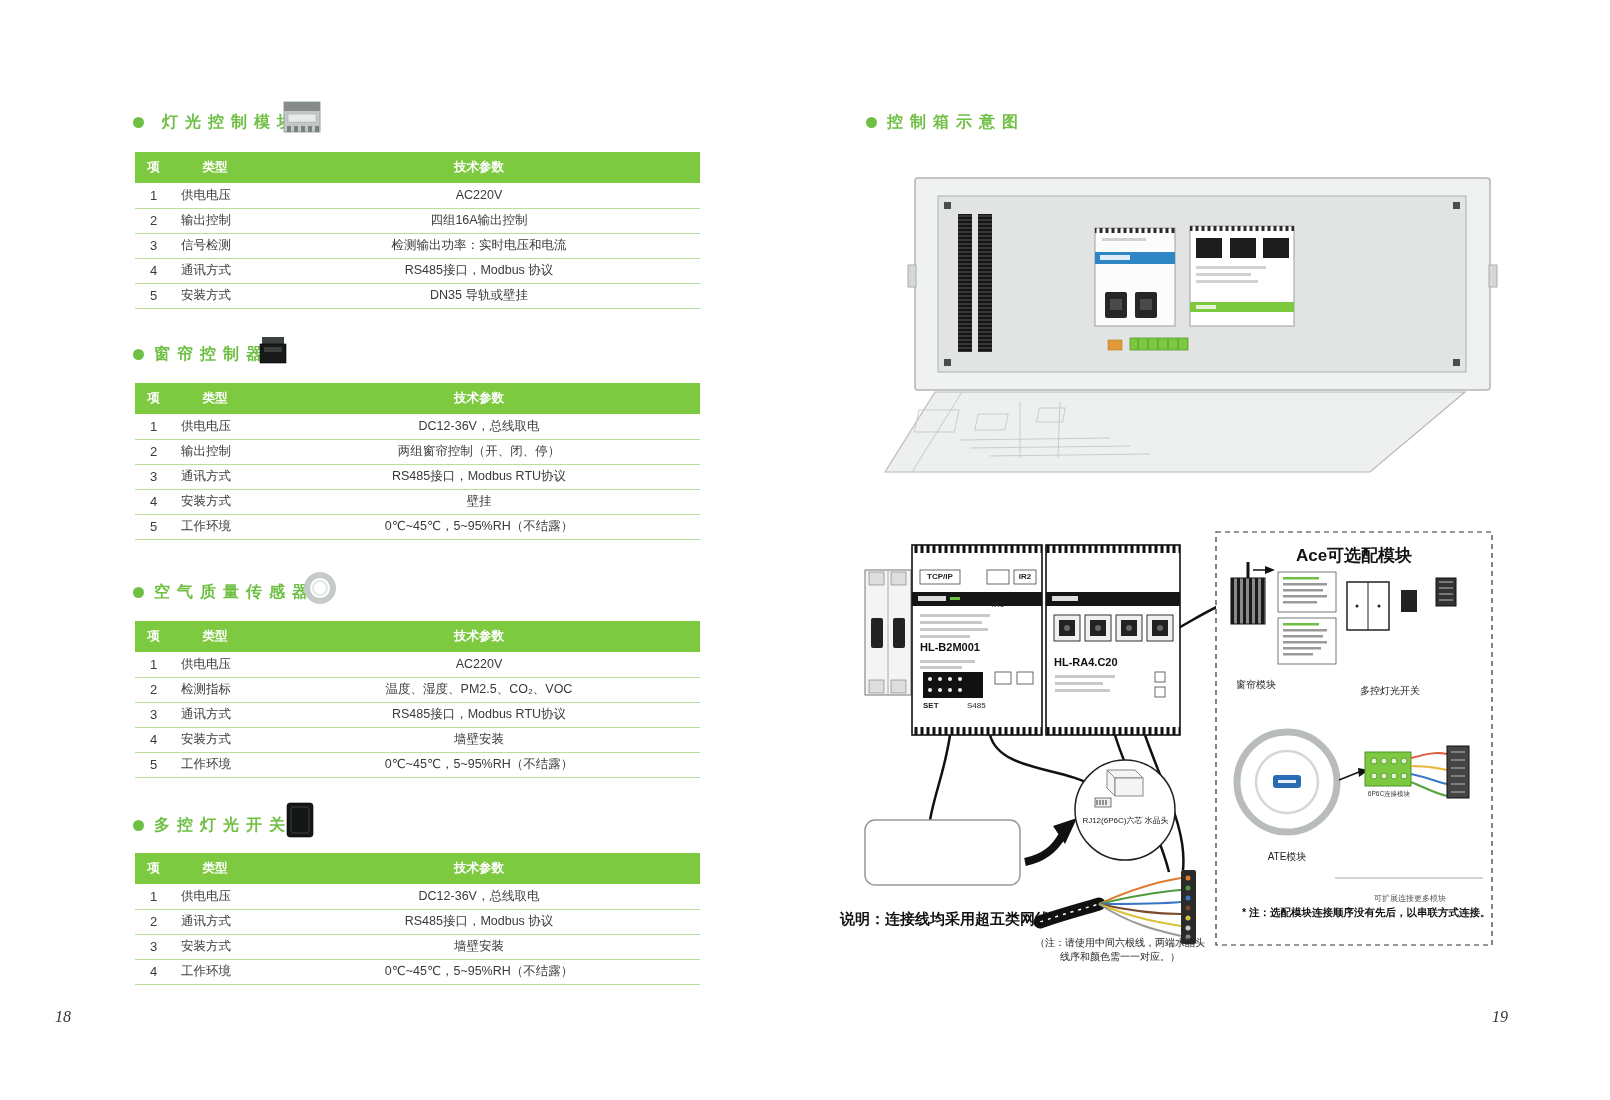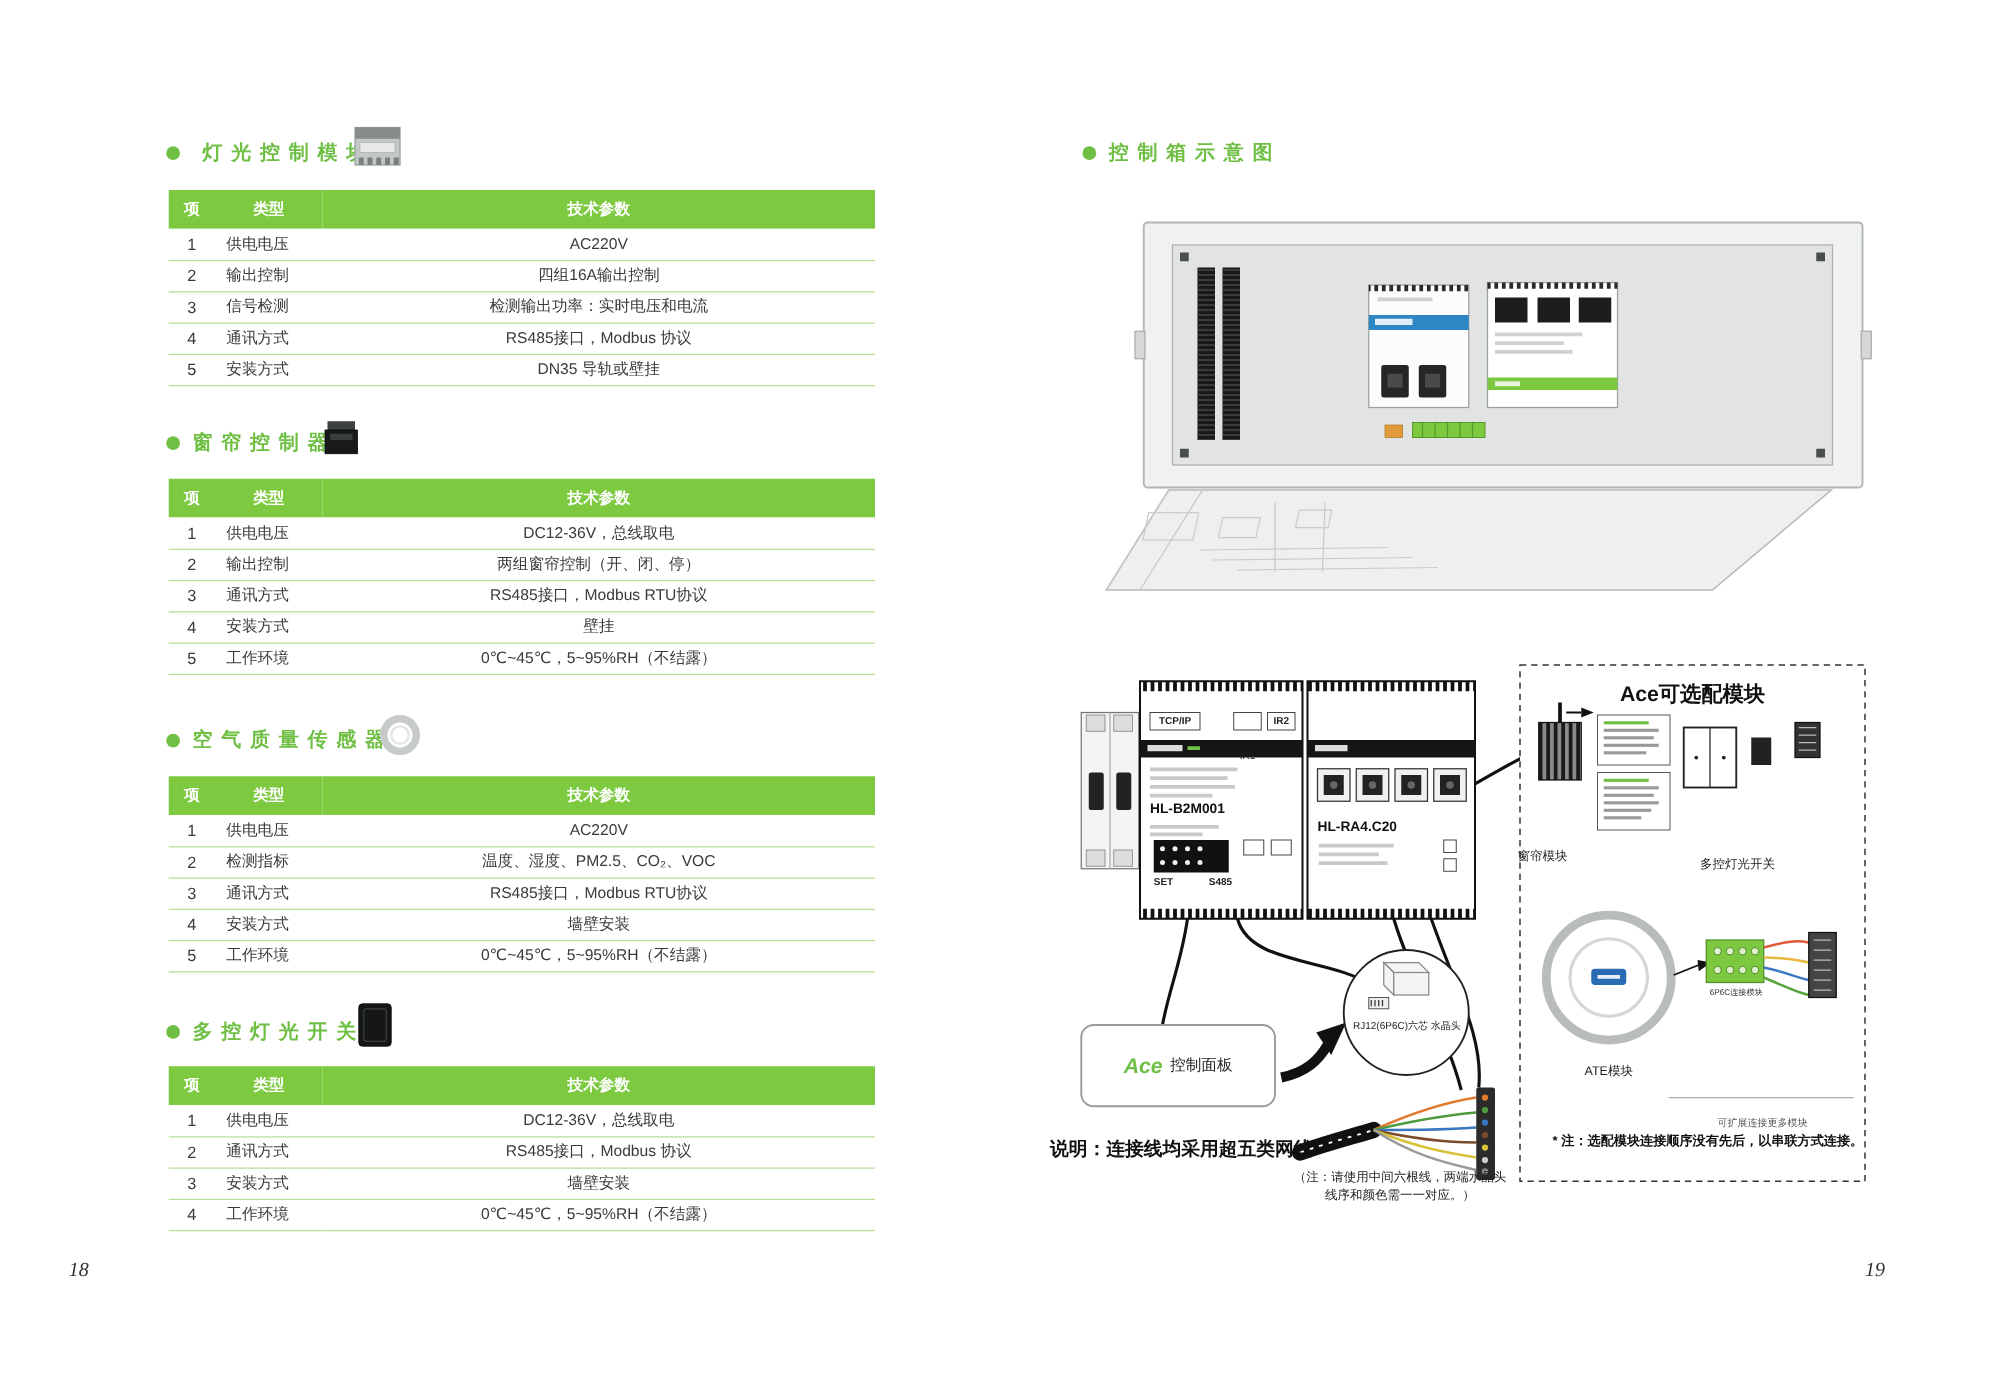--- a/index.html
+++ b/index.html
@@ -66,25 +66,25 @@
 
   .lbl{position:absolute;color:#222;white-space:nowrap;}
   .lbl.center{text-align:center;white-space:normal;}
   .pre{white-space:pre-line;text-align:center;}
 
   #lbl-tcpip{left:85px;top:52px;width:40px;text-align:center;font-size:8px;font-weight:bold;}
   #lbl-ir1{left:152px;top:52px;width:22px;text-align:center;font-size:8px;font-weight:normal;margin-top:28px;}
   #lbl-ir2{left:179px;top:52px;width:22px;text-align:center;font-size:8px;font-weight:bold;}
   #lbl-model1{left:85px;top:121px;font-size:11px;font-weight:bold;color:#111;}
   #lbl-set{left:88px;top:181px;font-size:8px;font-weight:bold;}
-  #lbl-s485{left:132px;top:181px;font-size:8px;font-weight:bold;}
+  #lbl-s485{left:132px;top:181px;font-size:8px;font-weight:normal;}
   #lbl-model2{left:219px;top:136px;font-size:11px;font-weight:bold;color:#111;}
 
   #opt-title{left:381px;top:24px;width:276px;font-size:17px;font-weight:bold;color:#111;}
-  #lbl-curtain{left:364px;top:158px;width:70px;font-size:10px;}
+  #lbl-curtain{left:386px;top:158px;width:70px;font-size:10px;}
   #lbl-switch{left:500px;top:164px;width:110px;font-size:10px;}
   #lbl-ate{left:412px;top:330px;width:80px;font-size:10px;}
   #lbl-6p6c{left:516px;top:270px;width:76px;font-size:6.5px;color:#333;}
   #lbl-expand{left:505px;top:373px;width:140px;font-size:8px;color:#555;}
   #opt-note{left:388px;top:386px;width:266px;font-size:10.5px;font-weight:bold;color:#111;margin-left:19px;}
 
   #ace-panel-text{left:30px;top:300px;width:155px;height:65px;display:flex;align-items:center;justify-content:center;gap:6px;}
   #ace-panel-text .brand{color:var(--green);font-size:17px;font-weight:bold;font-style:italic;}
   #ace-panel-text .plain{color:#222;font-size:12.5px;}
 
@@ -619,24 +619,20 @@
   <div class="lbl" id="lbl-model2">HL-RA4.C20</div>
 
   <div class="lbl center" id="opt-title">Ace可选配模块</div>
   <div class="lbl center" id="lbl-curtain">窗帘模块</div>
   <div class="lbl center" id="lbl-switch">多控灯光开关</div>
   <div class="lbl center" id="lbl-ate">ATE模块</div>
   <div class="lbl center" id="lbl-6p6c">6P6C连接模块</div>
   <div class="lbl center" id="lbl-expand">可扩展连接更多模块</div>
   <div class="lbl" id="opt-note">* 注：选配模块连接顺序没有先后，以串联方式连接。</div>
 
-  <div class="abs" id="ace-panel-text">
-    <span class="brand">Ace</span>
-    <span class="plain">控制面板</span>
-  </div>
 
   <div class="lbl center pre" id="lbl-rj12">RJ12(6P6C)六芯
 水晶头</div>
   <div class="lbl" id="cable-title">说明：连接线均采用超五类网线</div>
   <div class="lbl pre" id="cable-detail">（注：请使用中间六根线，两端水晶头
 线序和颜色需一一对应。）</div>
 </div>
 
 <div class="abs page-num" id="pagenum-right">19</div>
 

